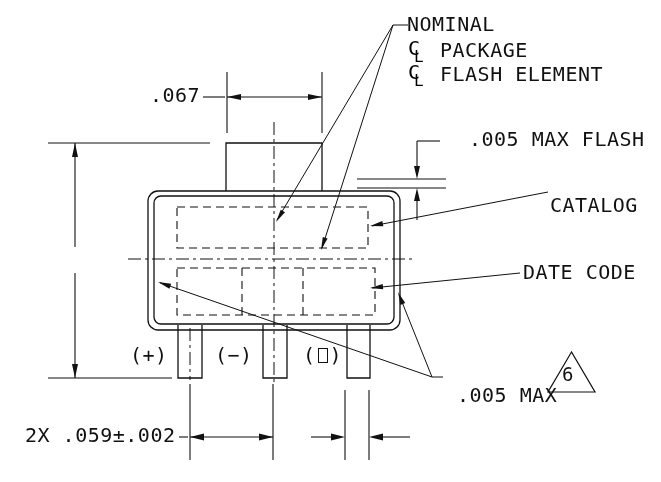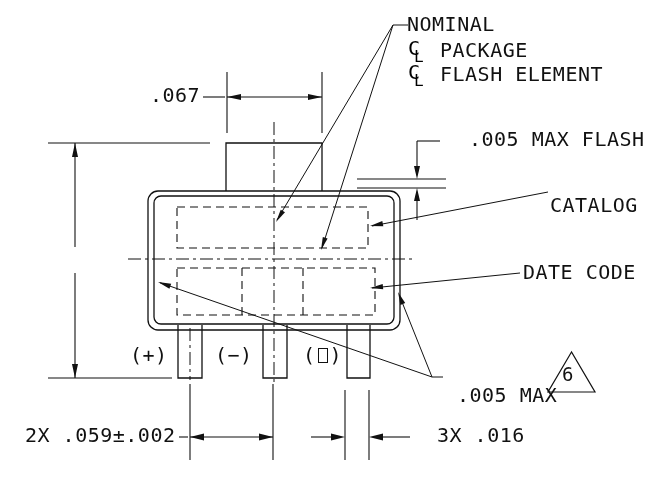--- a/index.html
+++ b/index.html
@@ -164,15 +164,14 @@
   <div class="lbl" style="left:130px; top:344px;">(+)</div>
   <div class="lbl" style="left:215px; top:344px;">(−)</div>
   <div class="lbl" style="left:303px; top:344px;"><span>(</span><span class="outbox"></span><span>)</span></div>
 
   <div class="lbl" style="left:445px; top:384px;margin-left:12px;">.005 MAX</div>
 
   <div class="lbl small6" style="left:562px; top:363px;">6</div>
 
   <div class="lbl" style="left:25px; top:424px;">2X .059±.002</div>
 
-  <div class="lbl" style="left:437px; top:424px;">3X .016</div>
 
 </div>
 
 </body></html>

